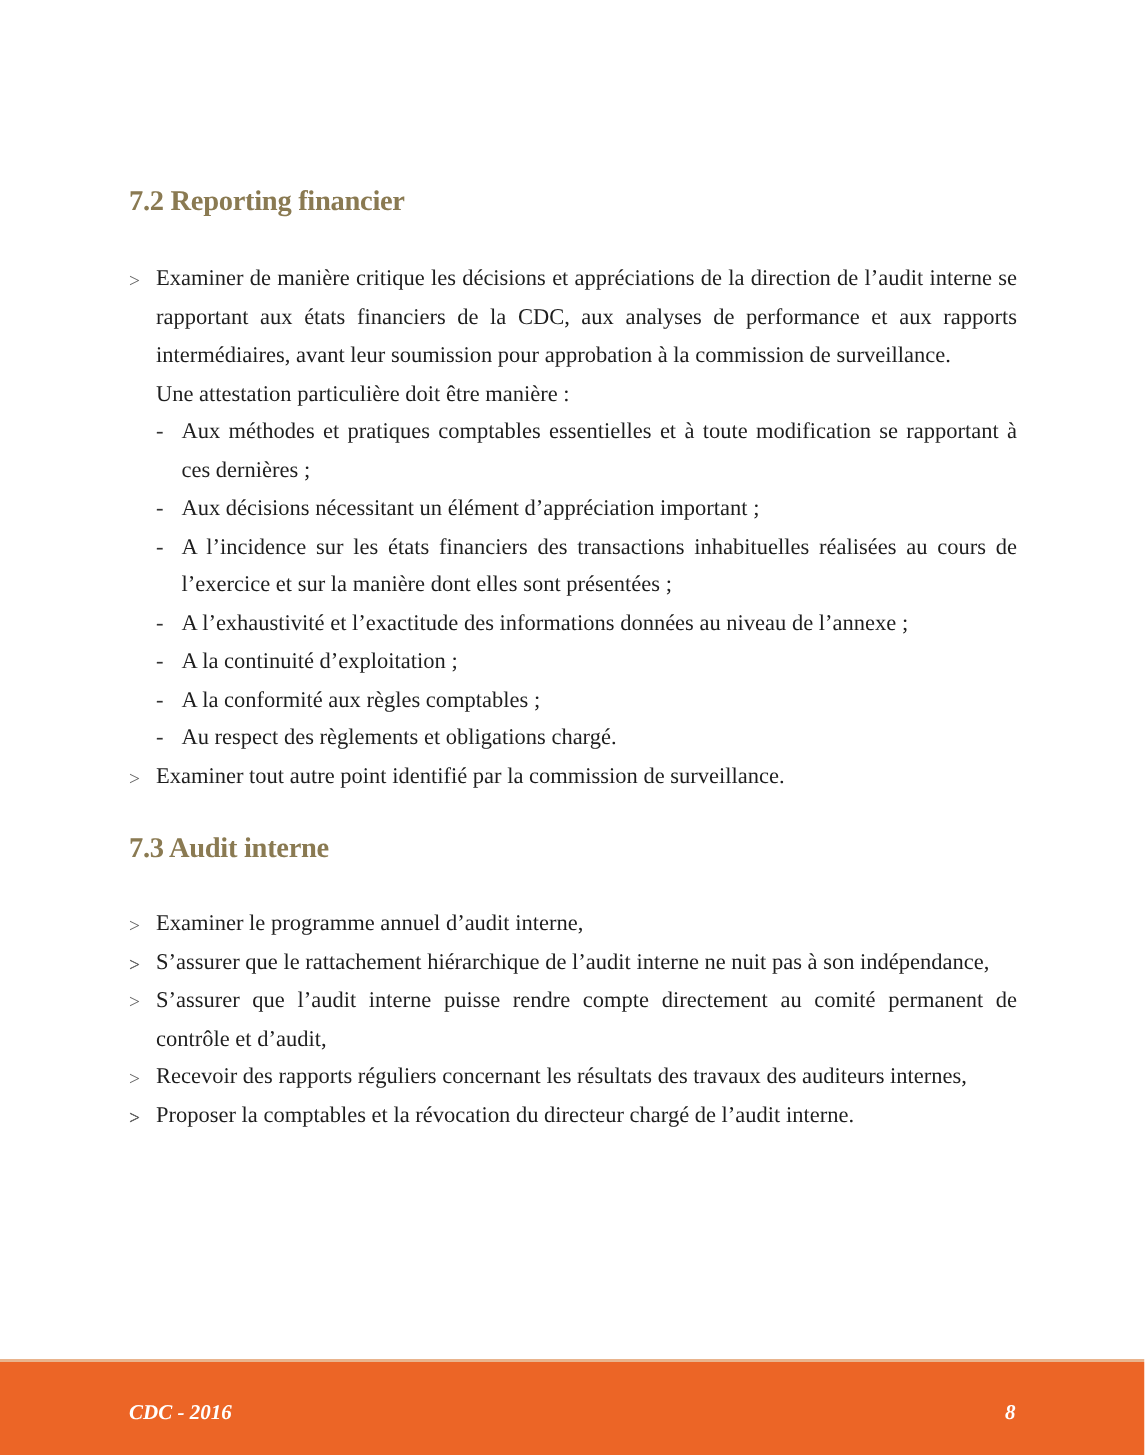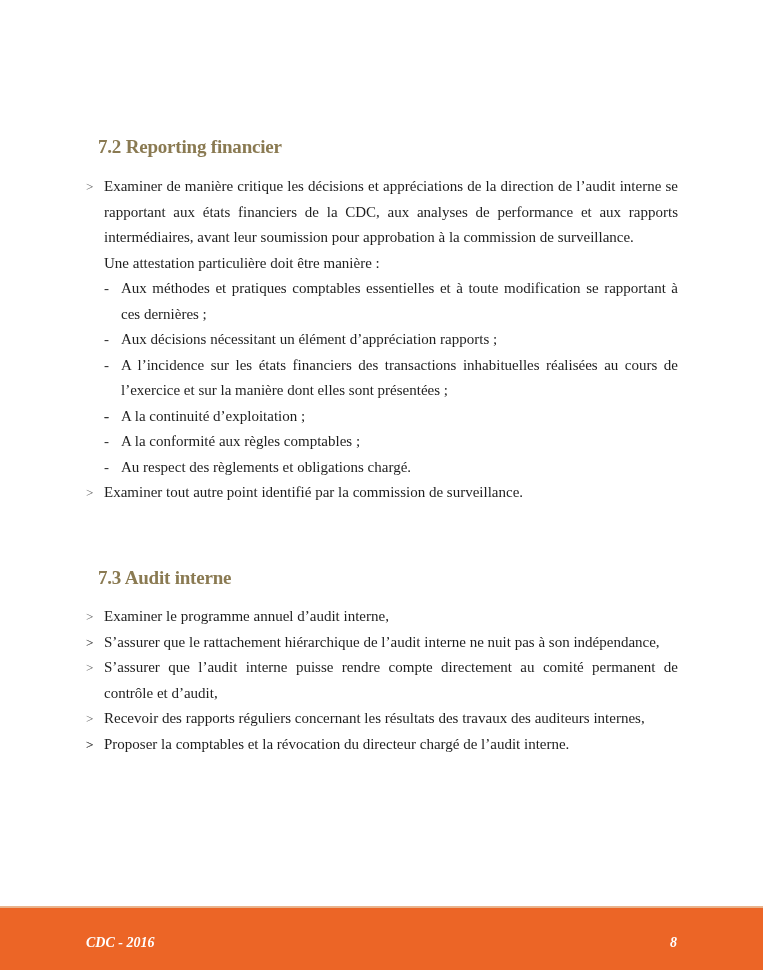--- a/index.html
+++ b/index.html
@@ -20,21 +20,21 @@
       left: 86px;
       top: 0;
       width: 592px;
     }
     .section-heading {
       position: absolute;
       left: 0;
       font-size: 19px;
       font-weight: bold;
       color: #8a7a52;
-      margin: 12px;
+      margin: 0;
       letter-spacing: -0.2px;
       white-space: nowrap;
     }
     #h72 { top: 124px; }
     #h73 { top: 555px; }
 
     .block {
       position: absolute;
       left: 0;
       width: 592px;
@@ -122,28 +122,29 @@
       <span>Examiner de manière critique les décisions et appréciations de la direction de l’audit interne se rapportant aux états financiers de la CDC, aux analyses de performance et aux rapports intermédiaires, avant leur soumission pour approbation à la commission de surveillance.</span>
     </div>
     <div class="subnote">Une attestation particulière doit être manière :</div>
     <div class="sublist">
       <div class="subitem">
         <span class="marker">-</span>
         <span>Aux méthodes et pratiques comptables essentielles et à toute modification se rapportant à ces dernières ;</span>
       </div>
       <div class="subitem">
         <span class="marker">-</span>
-        <span>Aux décisions nécessitant un élément d’appréciation rapports ;</span>
+        <span>Aux décisions nécessitant un élément d’appréciation important ;</span>
       </div>
       <div class="subitem">
         <span class="marker">-</span>
         <span>A l’incidence sur les états financiers des transactions inhabituelles réalisées au cours de l’exercice et sur la manière dont elles sont présentées ;</span>
       </div>
       <div class="subitem">
         <span class="marker">-</span>
+        <span>A l’exhaustivité et l’exactitude des informations données au niveau de l’annexe ;</span>
       </div>
       <div class="subitem">
         <span class="marker">-</span>
         <span>A la continuité d’exploitation ;</span>
       </div>
       <div class="subitem">
         <span class="marker">-</span>
         <span>A la conformité aux règles comptables ;</span>
       </div>
       <div class="subitem">

